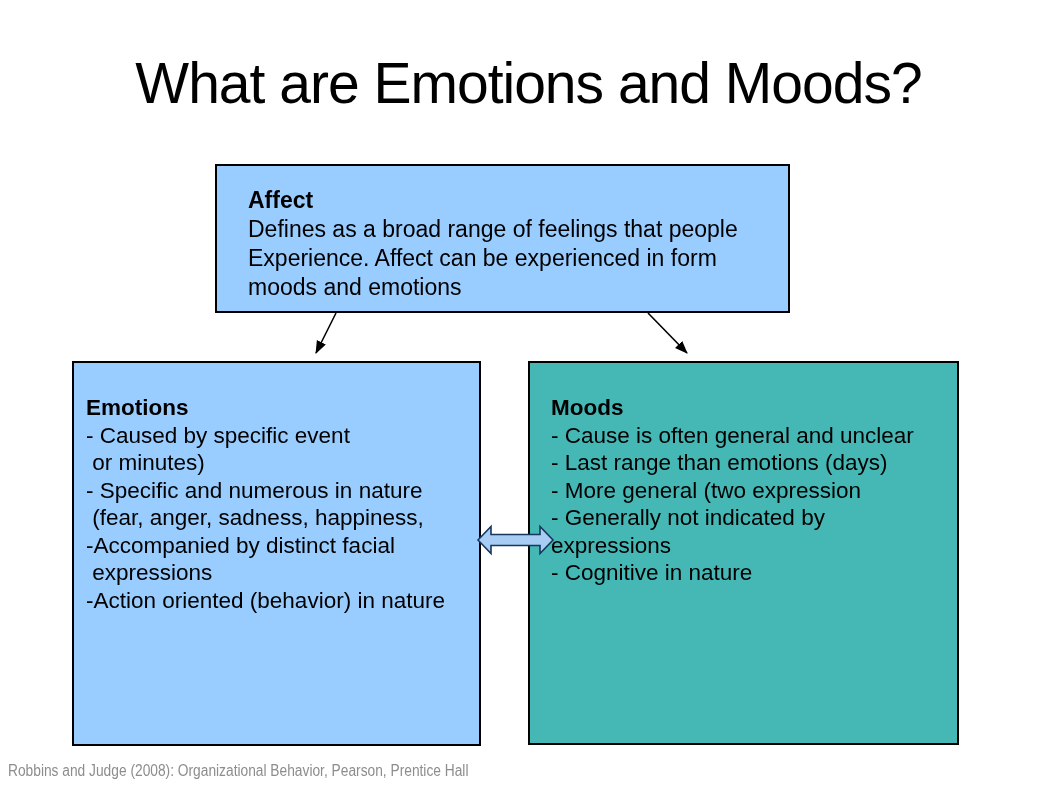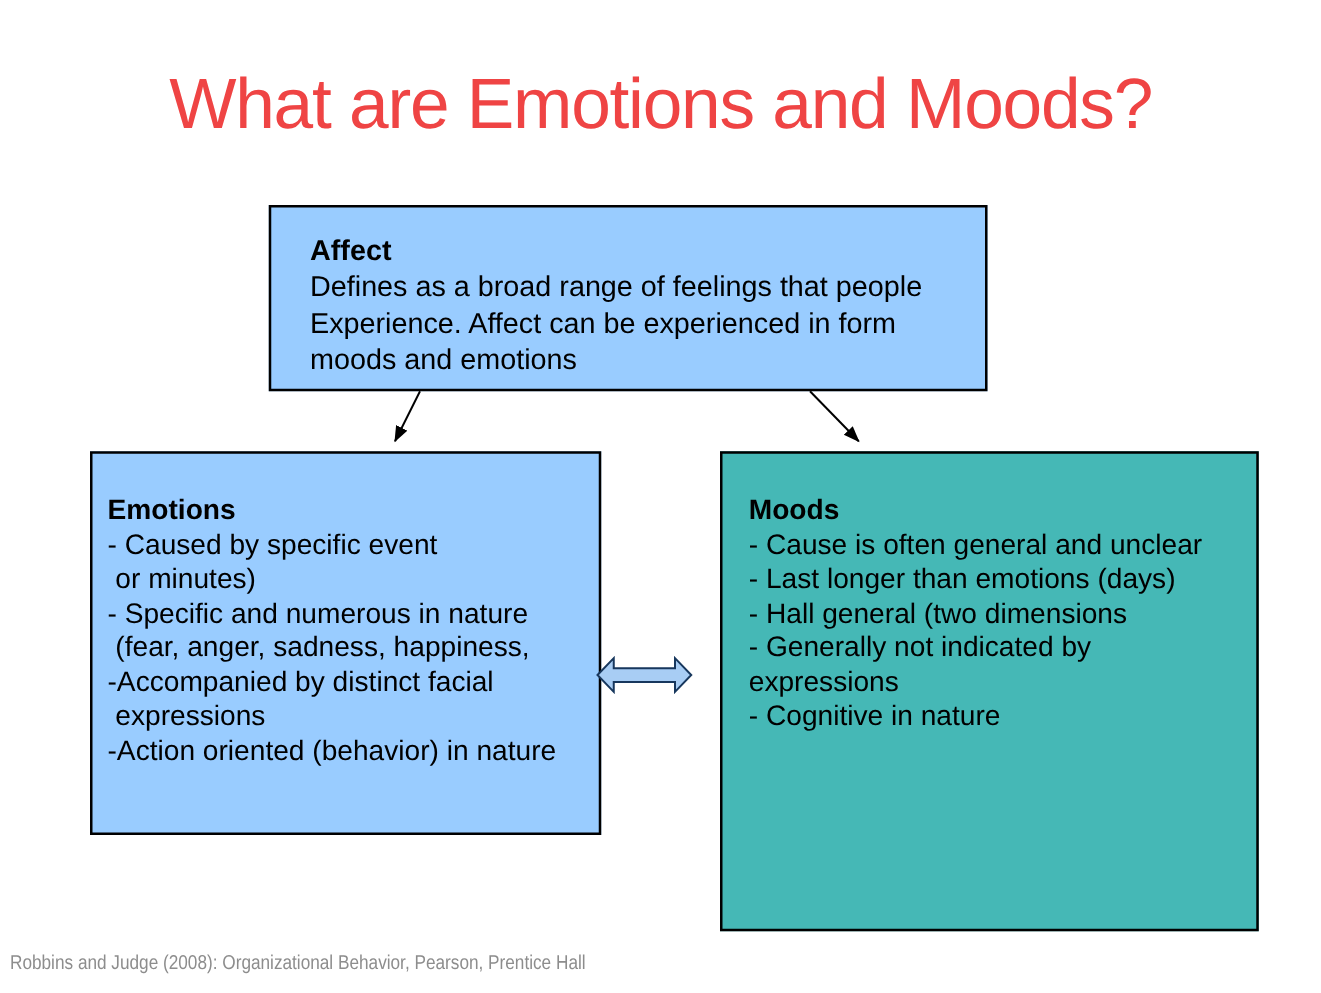--- a/index.html
+++ b/index.html
@@ -14,42 +14,42 @@
   }
   .slide-title {
     position: absolute;
     top: 50px;
     left: 0;
     width: 100%;
     text-align: center;
     font-size: 57px;
     line-height: 66px;
     letter-spacing: -1px;
-    color: #ef4444;
+    color: #000000;
     white-space: pre;
   }
   .box {
     position: absolute;
     border: 2px solid #000000;
     box-sizing: border-box;
   }
   .box-affect {
     left: 215px; top: 164px;
     width: 575px; height: 149px;
     background: #99CCFF;
     padding: 20px 8px 0 31px;
   }
   .box-emotions {
     left: 72px; top: 361px;
-    width: 409px; height: 307px;
+    width: 409px; height: 385px;
     background: #99CCFF;
     padding: 31px 4px 0 12px;
   }
   .box-moods {
-    left: 576px; top: 361px;
+    left: 528px; top: 361px;
     width: 431px; height: 384px;
     background: #45B8B6;
     padding: 31px 4px 0 21px;
   }
   .box .heading { font-weight: bold; }
   .box .line, .box .heading { white-space: pre; }
   .box-affect .line, .box-affect .heading {
     font-size: 23px; line-height: 29px;
   }
   .box-emotions .line, .box-emotions .heading,
@@ -94,22 +94,22 @@
     <div class="line">- Specific and numerous in nature</div>
     <div class="line"> (fear, anger, sadness, happiness,</div>
     <div class="line">-Accompanied by distinct facial</div>
     <div class="line"> expressions</div>
     <div class="line">-Action oriented (behavior) in nature</div>
   </div>
 
   <div class="box box-moods">
     <div class="heading">Moods</div>
     <div class="line">- Cause is often general and unclear</div>
-    <div class="line">- Last longer than emotions (days)</div>
-    <div class="line">- Hall general (two dimensions</div>
+    <div class="line">- Last range than emotions (days)</div>
+    <div class="line">- More general (two expression</div>
     <div class="line">- Generally not indicated by</div>
     <div class="line">expressions</div>
     <div class="line">- Cognitive in nature</div>
   </div>
 
   <svg class="arrow-layer" width="1057" height="794" viewBox="0 0 1057 794" xmlns="http://www.w3.org/2000/svg">
     <defs>
       <marker id="ah" markerUnits="userSpaceOnUse" markerWidth="14" markerHeight="12" refX="12" refY="5" orient="auto">
         <path d="M0,0 L13,5 L0,10 Z" fill="#000000"></path>
       </marker>

